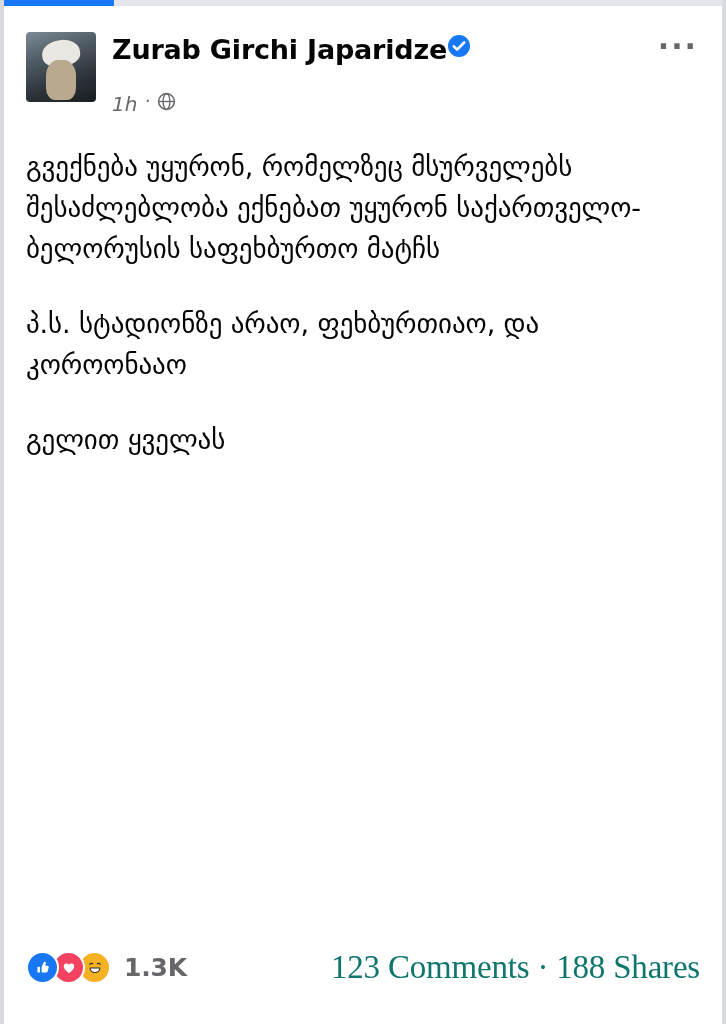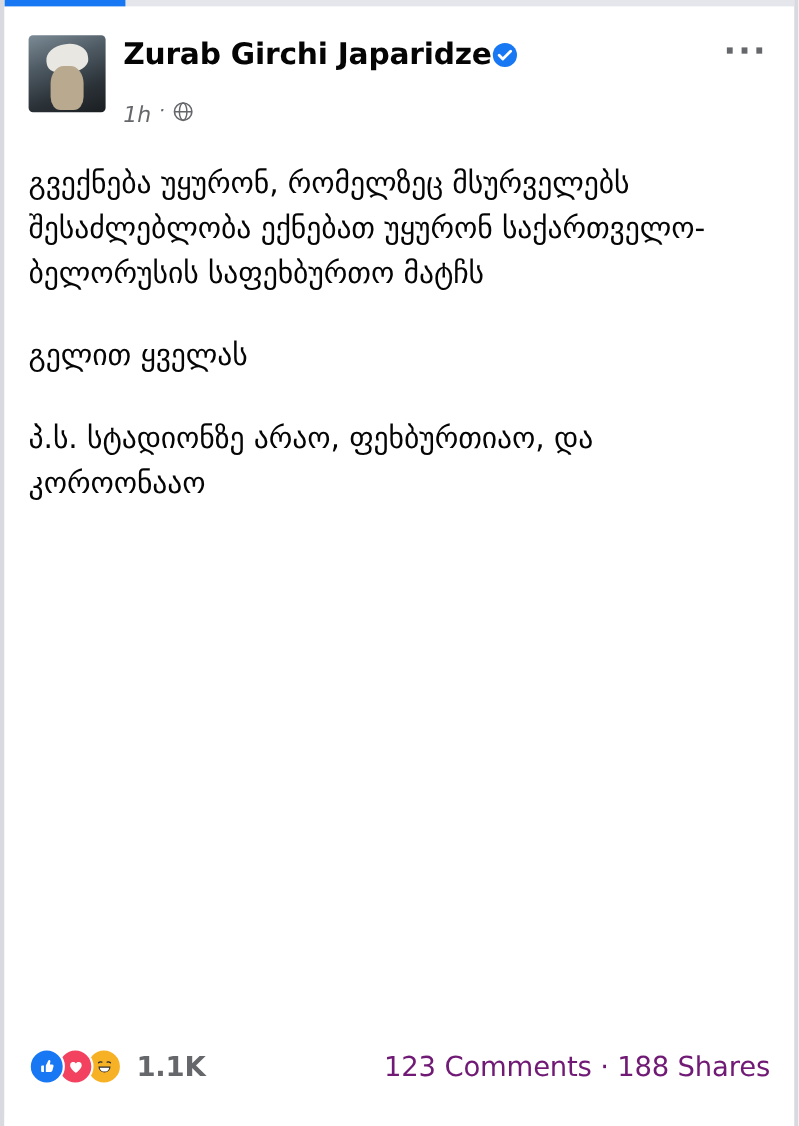--- a/index.html
+++ b/index.html
@@ -70,21 +70,21 @@
     background: #b9a98f;
     border-radius: 40% 40% 30% 30%;
   }
   .header-text {
     flex: 1 1 auto;
     min-width: 0;
     padding-top: 2px;
   }
   .name-row {
     display: flex;
-    align-items: center;
+    align-items: flex-start;
     gap: 0;
   }
   .author-name {
     font-size: 27px;
     font-weight: bold;
     color: #050505;
     letter-spacing: -0.2px;
     line-height: 1.15;
     white-space: nowrap;
   }
@@ -158,24 +158,25 @@
   .react.haha { background: #f7b125; z-index: 1; }
   .react svg { display: block; }
   .react-count {
     margin-left: 13px;
     color: #65676b;
     font-size: 25px;
     font-weight: bold;
     letter-spacing: -0.2px;
   }
   .counts {
-    color: #701a75;
-    font-size: 25px;
+    color: #0f766e;
+    font-size: 33px;
     letter-spacing: -0.2px;
     white-space: nowrap;
+    font-family: Liberation Serif, serif;
   }
   .bottom-strip {
     position: absolute;
     left: 0; right: 0; bottom: 0;
     height: 10px;
     background: #ffffff;
   }
 </style>
 </head>
 <body>
@@ -213,22 +214,22 @@
             </svg>
           </span>
         </div>
       </div>
 
       <div class="menu-dots">···</div>
     </div>
 
     <div class="post-body">
       <p>გვექნება უყურონ, რომელზეც მსურველებს შესაძლებლობა ექნებათ უყურონ საქართველო-ბელორუსის საფეხბურთო მატჩს</p>
+      <p>პ.ს. სტადიონზე არაო, ფეხბურთიაო, და კოროონააო</p>
       <p>გელით ყველას</p>
-      <p>პ.ს. სტადიონზე არაო, ფეხბურთიაო, და კოროონააო</p>
     </div>
 
   </div>
 
   <div class="stats-row">
     <div class="reactions">
       <span class="react like">
         <svg viewBox="0 0 20 20" width="17" height="17" aria-hidden="true">
           <path d="M5 9h2v7H5a1 1 0 0 1-1-1v-5a1 1 0 0 1 1-1zm4 0l2.6-5.2a1.2 1.2 0 0 1 2.3.6L13.4 8h2.4a1.5 1.5 0 0 1 1.45 1.9l-1.2 4.5A2 2 0 0 1 14.1 16H9z" fill="#ffffff"></path>
         </svg>
@@ -239,19 +240,19 @@
         </svg>
       </span>
       <span class="react haha">
         <svg viewBox="0 0 20 20" width="20" height="20" aria-hidden="true">
           <circle cx="10" cy="10" r="9" fill="#f7b125"></circle>
           <path d="M4.5 9.5h11a5.5 5.5 0 0 1-11 0z" fill="#2b2b2b"></path>
           <path d="M5.6 10.6h8.8a4.5 4.5 0 0 1-8.8 0z" fill="#ffffff"></path>
           <path d="M4.6 6.2c.9-.9 2.1-1.1 3-.6M15.4 6.2c-.9-.9-2.1-1.1-3-.6" stroke="#2b2b2b" stroke-width="1.2" fill="none" stroke-linecap="round"></path>
         </svg>
       </span>
-      <span class="react-count">1.1K</span>
+      <span class="react-count">1.3K</span>
     </div>
     <div class="counts">123 Comments · 188 Shares</div>
   </div>
 
   <div class="bottom-strip"></div>
 </div>
 
 </body></html>

